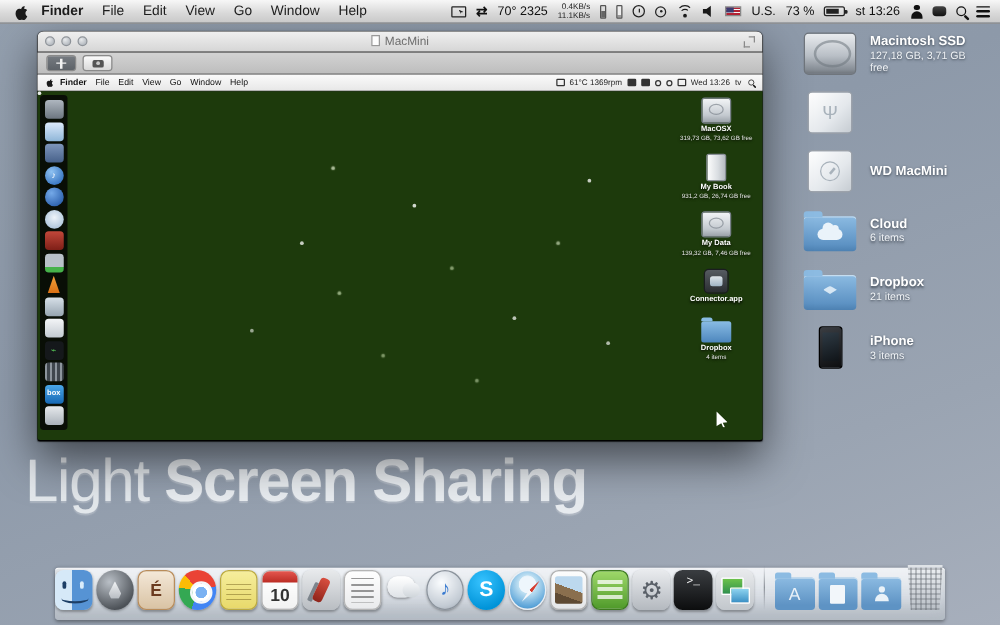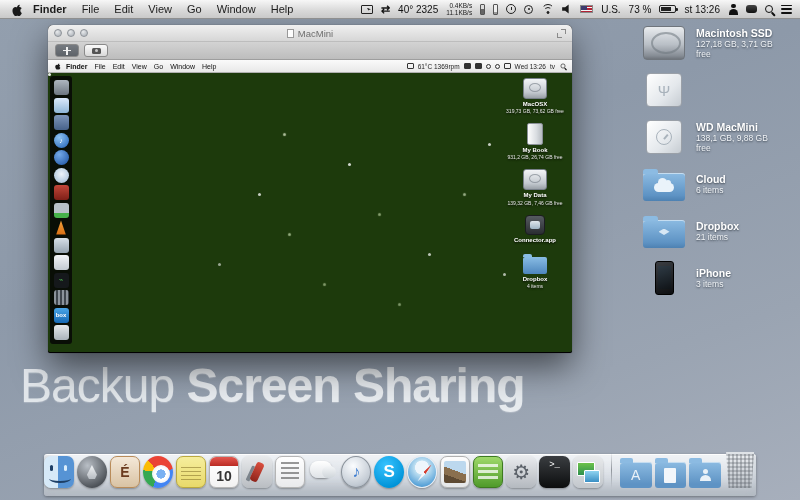--- a/index.html
+++ b/index.html
@@ -52,24 +52,24 @@
   .i-user::before { content:""; position:absolute; left:3px; top:0; width:4.5px; height:4.5px; background:#111; border-radius:50%; }
   .i-user::after { content:""; position:absolute; left:0.5px; top:5px; width:9px; height:6px; background:#111; border-radius:5px 5px 0 0; }
   .i-fan { width:11px; height:8px; background:linear-gradient(180deg,#444,#111); border-radius:3px; }
   .i-mag { width:8px; height:8px; border:1.5px solid #111; border-radius:50%; position:relative; }
   .i-mag::after { content:""; position:absolute; right:-3px; bottom:-2.5px; width:4.5px; height:1.6px; background:#111; transform:rotate(45deg); border-radius:1px; }
   .i-list { width:11px; height:9px; display:flex; flex-direction:column; justify-content:space-between; }
   .i-list span { height:1.6px; background:#111; border-radius:1px; }
 
   
   #win {
-    position:absolute; left:30px; top:25px; width:524px; height:328px;
+    position:absolute; left:30px; top:25px; width:580px; height:328px;
     border-radius:5px 5px 2px 2px;
     box-shadow:0 14px 34px rgba(0,0,0,0.55), 0 0 1px rgba(0,0,0,0.6);
-    background:#000; z-index:20;margin-left:18px;
+    background:#000; z-index:20;
   }
   #win-titlebar {
     height:17px; border-radius:5px 5px 0 0;
     background:linear-gradient(180deg,#f0f0f0,#d6d6d6);
     border-bottom:1px solid #bdbdbd;
     display:flex; align-items:center; position:relative; padding:0 6px;
   }
   .tl { width:8px; height:8px; border-radius:50%; margin-right:5px;
     background:radial-gradient(circle at 35% 30%,#e8eaec,#b9bec4 70%); border:0.5px solid #8d9298; }
   #win-title { position:absolute; left:0; right:0; text-align:center; font-size:9.5px; color:#6e6e6e; }
@@ -272,21 +272,21 @@
       <span class="mi">File</span>
       <span class="mi">Edit</span>
       <span class="mi">View</span>
       <span class="mi">Go</span>
       <span class="mi">Window</span>
       <span class="mi">Help</span>
     </div>
     <div class="mb-right">
       <span class="i-rect"></span>
       <span class="i-sync">⇄</span>
-      <span>40° 2325</span>
+      <span>70° 2325</span>
       <span class="net-stack">
         <span>0.4KB/s</span>
         <span>11.1KB/s</span>
       </span>
       <span class="i-bar"></span>
       <span class="i-bar b2"></span>
       <span class="i-clock"></span>
       <span class="i-loc"></span>
       <span class="i-wifi">
           <span class="w1"></span>
@@ -420,21 +420,20 @@
         </span>
     </div>
     <div class="dicon">
       <span class="dico">
           <span class="hd-ext">
             <span class="clockface"></span>
           </span>
         </span>
       <span class="dlabels">
           <span class="nm">WD MacMini</span>
-          <span class="inf">138,1 GB, 9,88 GB free</span>
         </span>
     </div>
     <div class="dicon">
       <span class="dico">
           <span class="fold">
             <span class="cloud"></span>
           </span>
         </span>
       <span class="dlabels">
           <span class="nm">Cloud</span>
@@ -457,21 +456,21 @@
           <span class="iphone"></span>
         </span>
       <span class="dlabels">
           <span class="nm">iPhone</span>
           <span class="inf">3 items</span>
         </span>
     </div>
   </div>
 
   <div id="caption">
-    <span class="light">Backup</span>
+    <span class="light">Light</span>
     <span class="bold">Screen Sharing</span>
   </div>
 
   <div id="dock">
     <div id="dock-shelf"></div>
     <div id="dock-icons">
       <span class="dk finder"></span>
       <span class="dk launchpad"></span>
       <span class="dk caffeine">É</span>
       <span class="dk chrome"></span>

